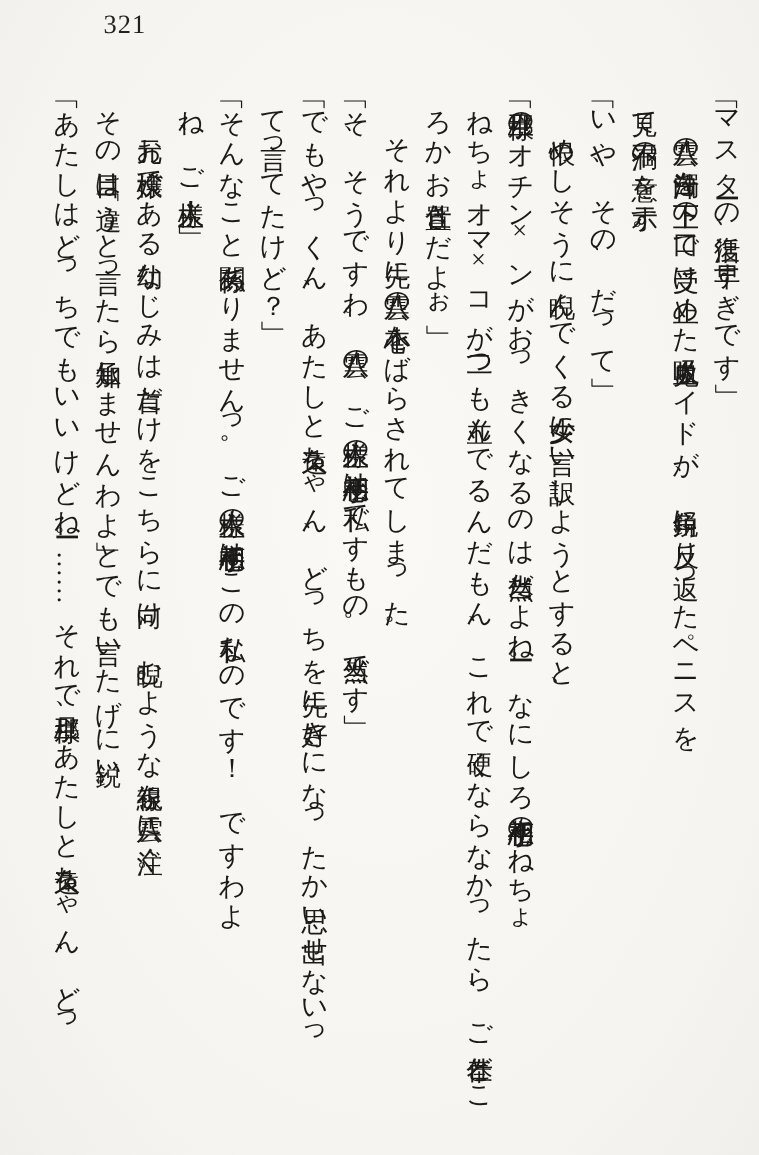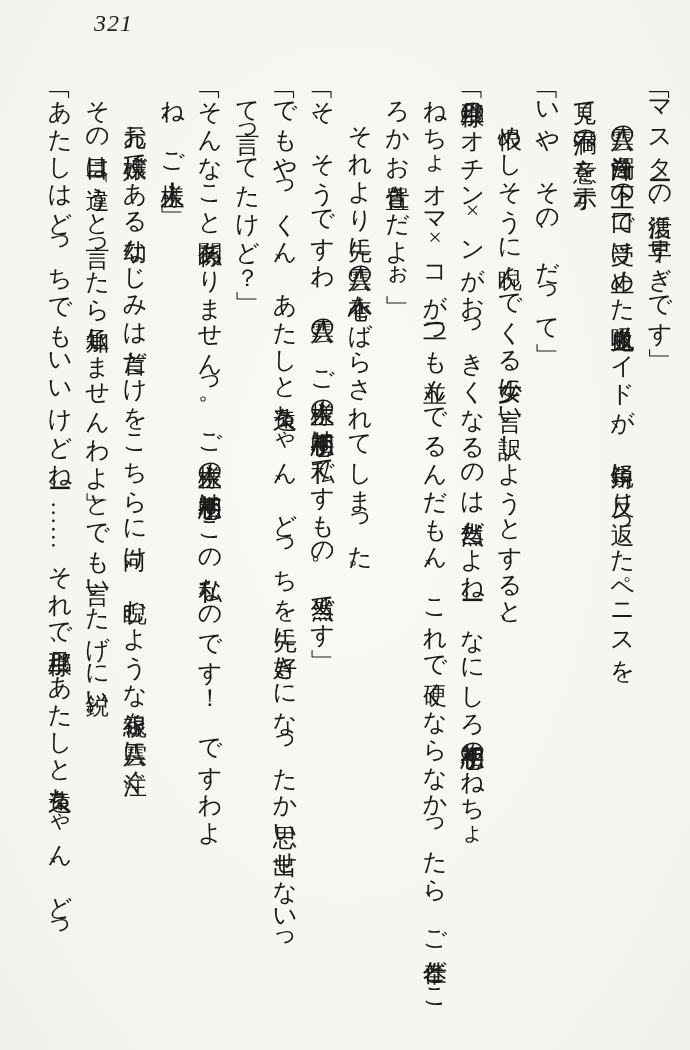--- a/index.html
+++ b/index.html
@@ -18,21 +18,20 @@
     width: 690px;
     height: 1050px;
     background: radial-gradient(ellipse at 50% 45%, #faf9f6 0%, #f5f4f0 75%, #f0efeb 100%);
     color: #1b1a18;
   }
   .page-number {
     position: absolute;
     top: 10px;
     left: 94px;
     font-size: 24px;
-    font-style: italic;
     letter-spacing: 1px;
     color: #23211e;
   }
   .text-block {
     position: absolute;
     top: 84px;
     right: 12px;
     height: 934px;
     writing-mode: vertical-rl;
     text-orientation: mixed;

